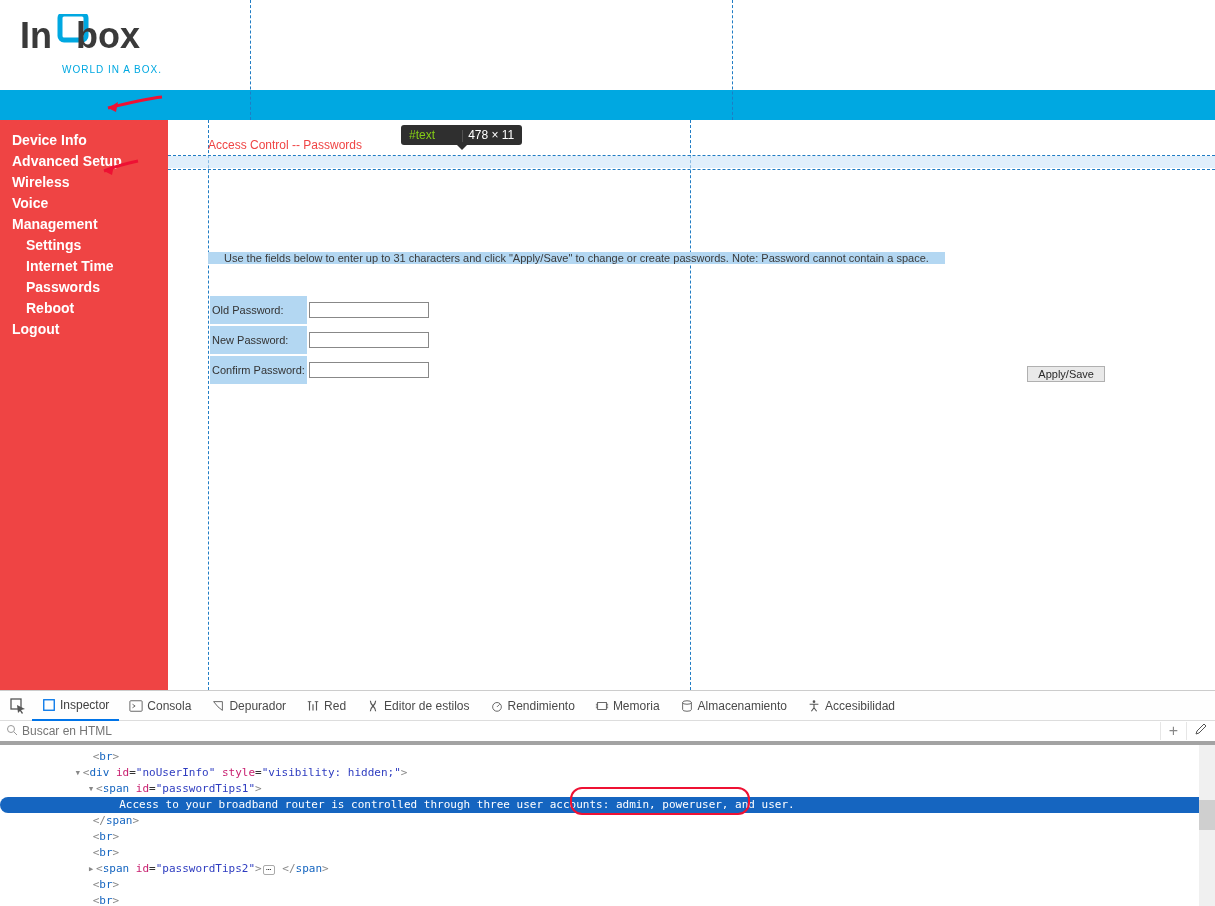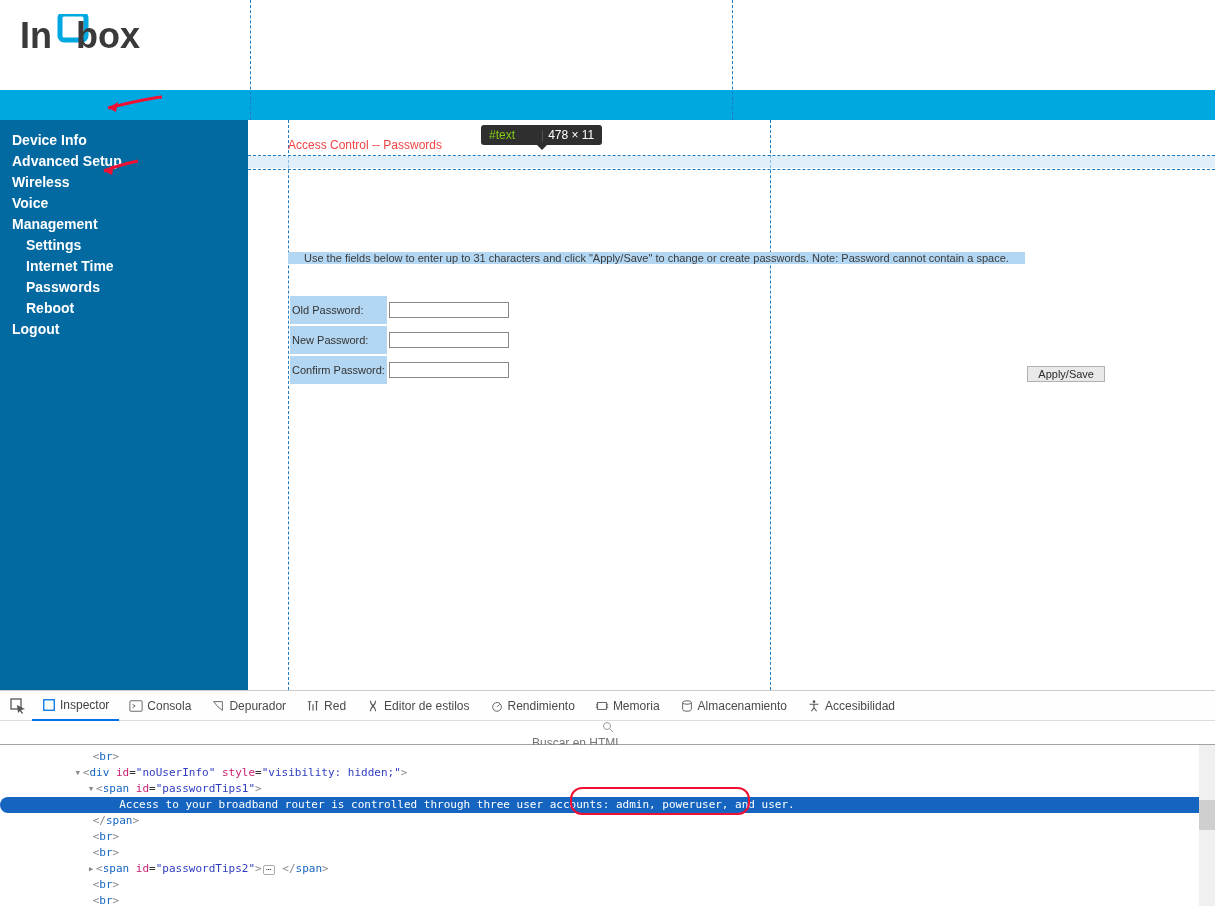--- a/index.html
+++ b/index.html
@@ -8,21 +8,21 @@
   
   .header { height: 90px; background: #fff; padding-left: 20px; position: relative; }
   .logo-wrap { padding-top: 14px; }
   .logo-img { display: inline-block; }
   .tagline { font-size: 10px; letter-spacing: 1px; color: #00a8e1; margin-left: 42px; margin-top: -1px; }
 
   .blue-bar { height: 30px; background: #00a8e1; width: 100%; }
 
   
   .main-wrap { display: flex; height: 570px; }
-  .sidebar { width: 248px; background: #0369a1; padding: 10px 0 3px 12px; }
+  .sidebar { width: 168px; background: #ef4444; padding: 10px 0 3px 12px; }
   .nav-item { font-size: 14px; font-weight: bold; color: #fff; line-height: 21px; cursor: pointer; position: relative; }
   .nav-sub { padding-left: 14px; }
   .nav-item-active { color: #fff; }
 
   .content { flex: 1; position: relative; padding: 18px 0 0 0; }
 
   
   .dashed-h1 { position: absolute; top: 35px; left: 0; right: 0; height: 0; border-top: 1px dashed #1f7cc4; }
   .dashed-h2 { position: absolute; top: 49px; left: 0; right: 0; height: 0; border-top: 1px dashed #1f7cc4; }
   .dashed-v1 { position: absolute; top: 0; left: 40px; width: 0; height: 100%; border-left: 1px dashed #1f7cc4; }
@@ -53,21 +53,21 @@
   .arrow svg { display:block;}
 
   
   .devtools { border-top:1px solid #ccc; font-family: "Segoe UI", Arial, sans-serif; font-size:12px;}
   .dt-tabs { display:flex; align-items:center; height:30px; border-bottom:1px solid #ddd; padding:0 4px; background:#fefefe;}
   .dt-pick { width:20px; height:20px; display:flex; align-items:center; justify-content:center; margin:0 4px; cursor:pointer;}
   .dt-tab { display:flex; align-items:center; padding:0 10px; height:30px; color:#4a4a4a; cursor:pointer; gap:4px;}
   .dt-tab.active { color:#404040; border-bottom:2px solid #0074e8;}
   .dt-tab svg { width:14px; height:14px; }
   
-  .dt-search { height:24px; display:flex; align-items:center; padding:0 6px; border-bottom:1px solid #a3a3a3; position:relative;flex-direction:column;}
+  .dt-search { height:24px; display:flex; align-items:center; padding:0 6px; border-bottom:4px solid #a3a3a3; position:relative;}
   .dt-search input { border:none; outline:none; font-size:12px; flex:1; padding-left:4px; background:transparent;}
   .dt-search .mag { color:#888; font-size:12px;}
   .dt-search-right { display:flex; align-items:center; gap:6px;}
   .dt-plus {font-size:16px; color:#888; padding:0 8px; border-left:1px solid #e6e6e6; border-right:1px solid #e6e6e6; cursor:pointer;}
   .dt-eyedrop { width:16px; height:16px; cursor:pointer;}
 
   .dt-body { font-family: Consolas, Menlo, monospace; font-size:11px; background:#fff; padding:4px 0 18px 0; position:relative;}
   .dt-scrollbar { position:absolute; right:0; top:0; width:16px; height:100%; background:#f0f0f0;}
   .dt-thumb { position:absolute; right:0; top:55px; width:16px; height:30px; background:#cfcfcf;}
   .dt-line { white-space:pre; line-height:16px; }
@@ -88,20 +88,21 @@
 
 <div class="header">
   <div class="dashed-v1h"></div>
   <div class="dashed-v2h"></div>
   <div class="logo-wrap">
     <svg class="logo-img" width="170" height="48" viewBox="0 0 170 48">
       <text x="0" y="34" font-family="Arial" font-size="36" font-weight="bold" fill="#3a3a3a">In</text>
       <rect x="40" y="0" width="26" height="26" rx="4" fill="none" stroke="#00a8e1" stroke-width="5"></rect>
       <text x="56" y="34" font-family="Arial" font-size="36" font-weight="bold" fill="#3a3a3a">box</text>
     </svg>
+    <div class="tagline">WORLD IN A BOX.</div>
   </div>
 </div>
 <div class="blue-bar"></div>
 
 <div class="main-wrap">
 
   <div class="sidebar">
     <div class="nav-item">Device Info</div>
     <div class="nav-item">Advanced Setup</div>
     <div class="nav-item">Wireless</div>

